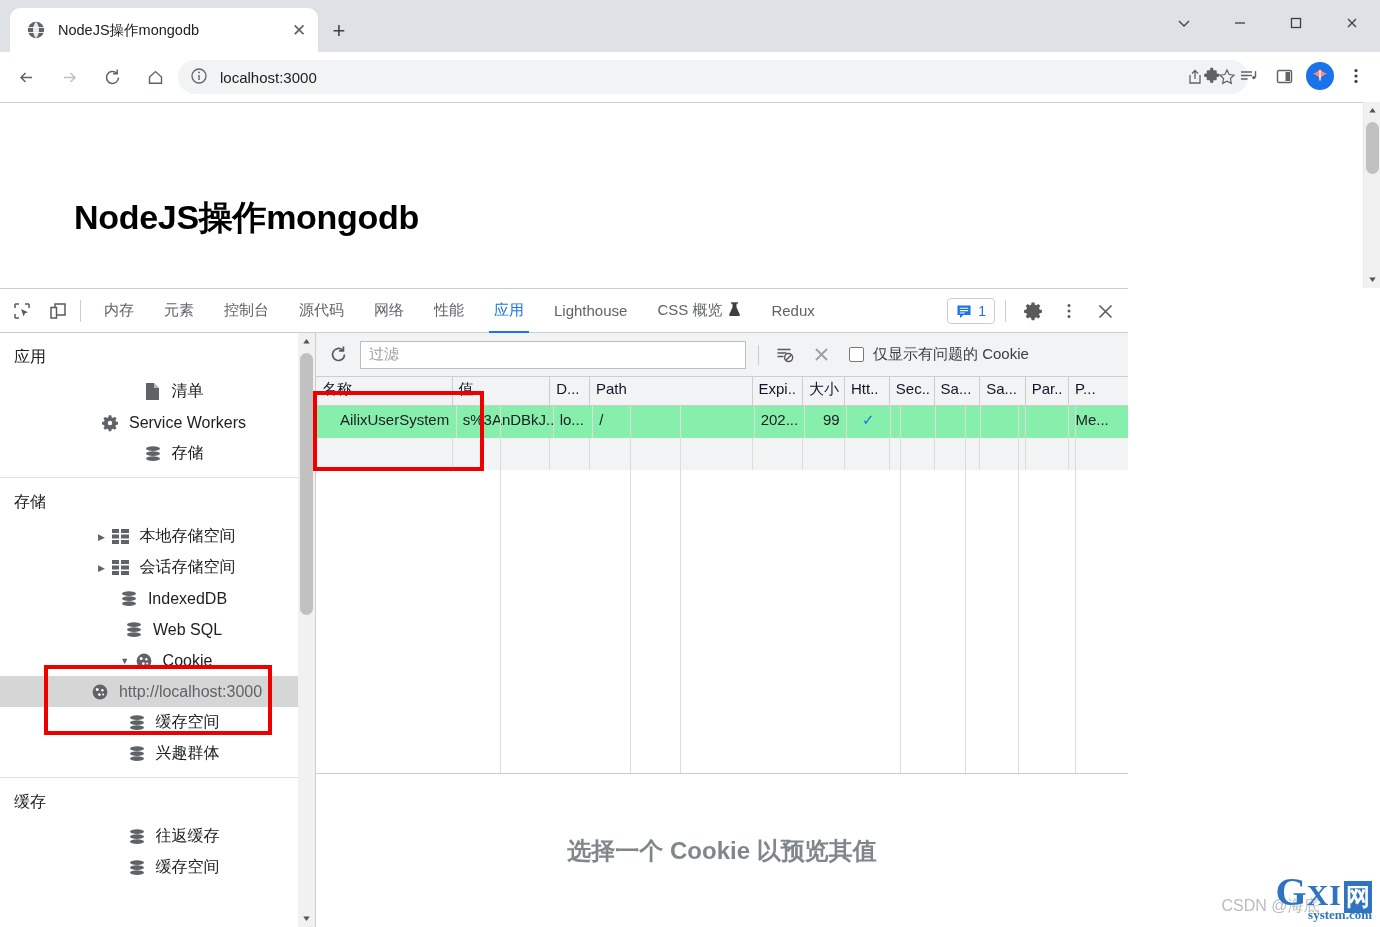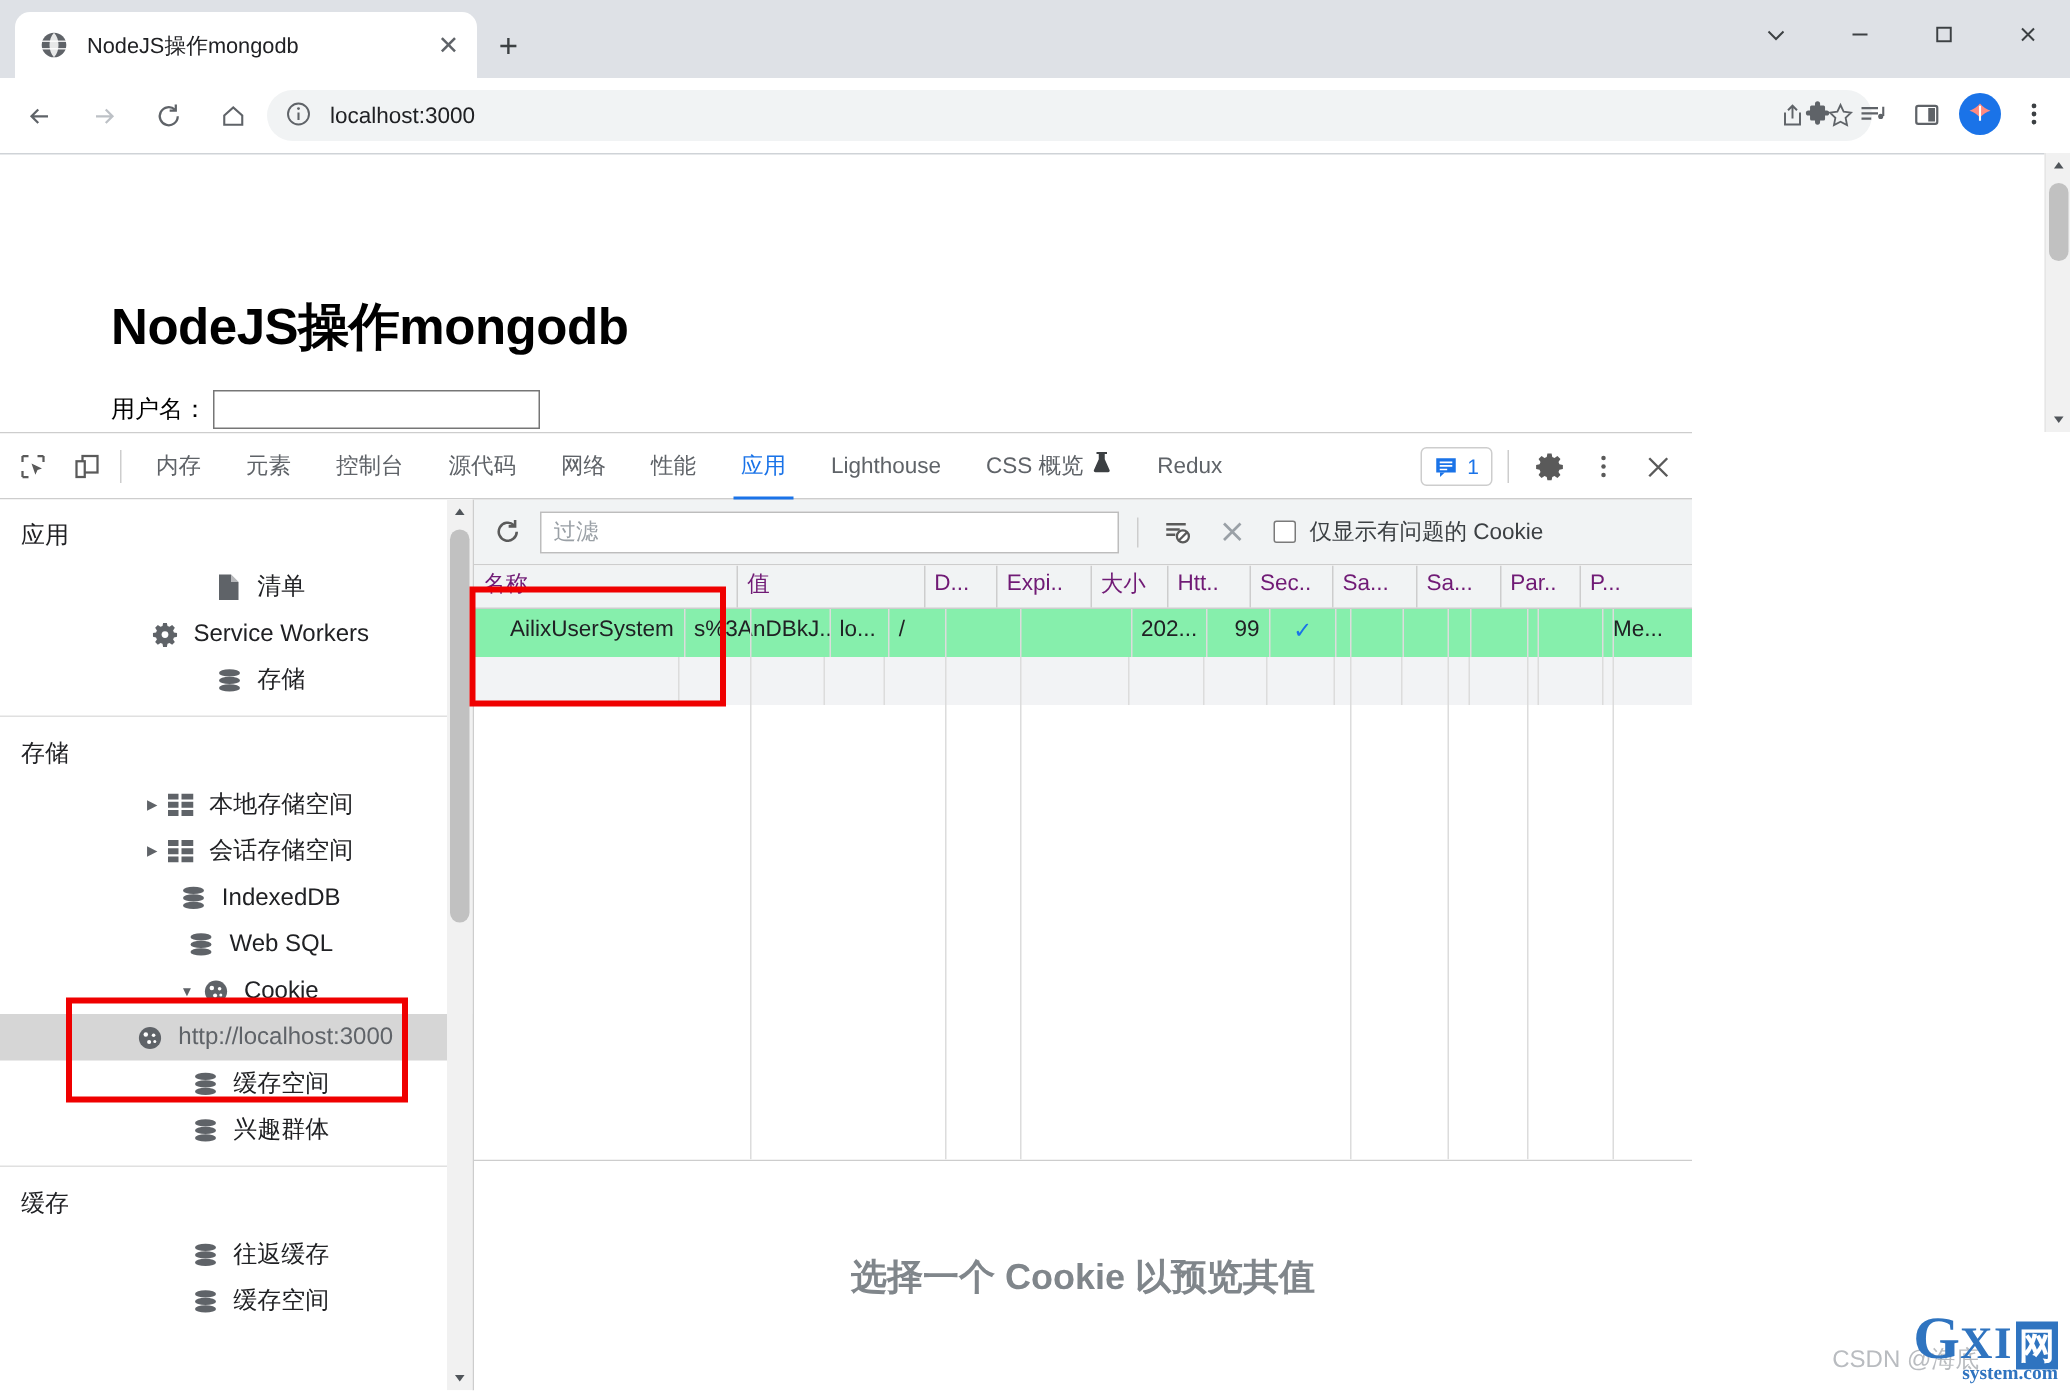--- a/index.html
+++ b/index.html
@@ -175,21 +175,21 @@
     width: 386px; height: 28px; background: #ffffff; border: 1px solid #bdbdbd;
     display: flex; align-items: center; padding: 0 8px; font-size: 15px; color: #9aa0a6;
   }
   .ck-vsep { width: 1px; height: 20px; background: #cdcdcd; margin: 0 4px; }
   .ck-check { display: flex; align-items: center; gap: 9px; font-size: 15px; color: #3c4043; margin-left: 6px; }
   .cbox { width: 15px; height: 15px; border: 1px solid #7a7a7a; background: #fff; border-radius: 2px; }
 
   .ck-table { flex: 1 1 auto; position: relative; overflow: hidden; background: #ffffff; }
   .ck-head { display: flex; height: 29px; background: #f1f3f4; border-bottom: 1px solid #cdcdcd; }
   .ck-th {
-    font-size: 15px; color: #701a75; padding: 3px 6px; overflow: hidden;
+    font-size: 15px; color: #0f172a; padding: 3px 6px; overflow: hidden;
     border-right: 1px solid #cdcdcd; white-space: nowrap;
   }
   .ck-row { display: flex; height: 32px; align-items: stretch; }
   .ck-row.odd { background: #86efac; }
   .ck-row.even { background: #f2f3f5; }
   .ck-td {
     font-size: 15px; color: #202124; padding: 5px 6px; overflow: hidden;
     border-right: 1px solid #dcdcdc; white-space: nowrap;
   }
   .ck-td.num { text-align: right; }
@@ -339,24 +339,20 @@
       <svg width="18" height="18" viewBox="0 0 18 18">
         <circle cx="9" cy="3.6" r="1.6" fill="#3c4043"></circle>
           <circle cx="9" cy="9" r="1.6" fill="#3c4043"></circle>
           <circle cx="9" cy="14.4" r="1.6" fill="#3c4043"></circle>
       </svg>
     </div>
   </div>
 
   <div class="viewport">
     <div class="page-h1">NodeJS操作mongodb</div>
-    <div class="page-form">
-      <span class="page-label">用户名：</span>
-      <input class="page-input" type="text" placeholder="" style="">
-    </div>
   </div>
   <div class="pg-scroll">
     <div class="pg-arrow">
       <svg width="9" height="9" viewBox="0 0 9 9">
           <path d="M4.5 2l3.2 4.4H1.3z" fill="#50555a"></path>
         </svg>
     </div>
     <div class="pg-thumb"></div>
     <div class="pg-arrow" style="position:absolute;bottom:0;left:0;">
       <svg width="9" height="9" viewBox="0 0 9 9">
@@ -661,20 +657,21 @@
             <span class="cbox"></span>
             <span>仅显示有问题的 Cookie</span>
           </div>
         </div>
 
         <div class="ck-table">
           <div class="ck-head">
             <div class="ck-th" style="width:184px">名称</div>
             <div class="ck-th" style="width:130px">值</div>
             <div class="ck-th" style="width:50px">D...</div>
+            <div class="ck-th" style="width:220px">Path</div>
             <div class="ck-th" style="width:65px">Expi..</div>
             <div class="ck-th" style="width:53px">大小</div>
             <div class="ck-th" style="width:57px">Htt..</div>
             <div class="ck-th" style="width:57px">Sec..</div>
             <div class="ck-th" style="width:58px">Sa...</div>
             <div class="ck-th" style="width:58px">Sa...</div>
             <div class="ck-th" style="width:55px">Par..</div>
             <div class="ck-th" style="width:77px;border-right:none">P...</div>
           </div>
 

